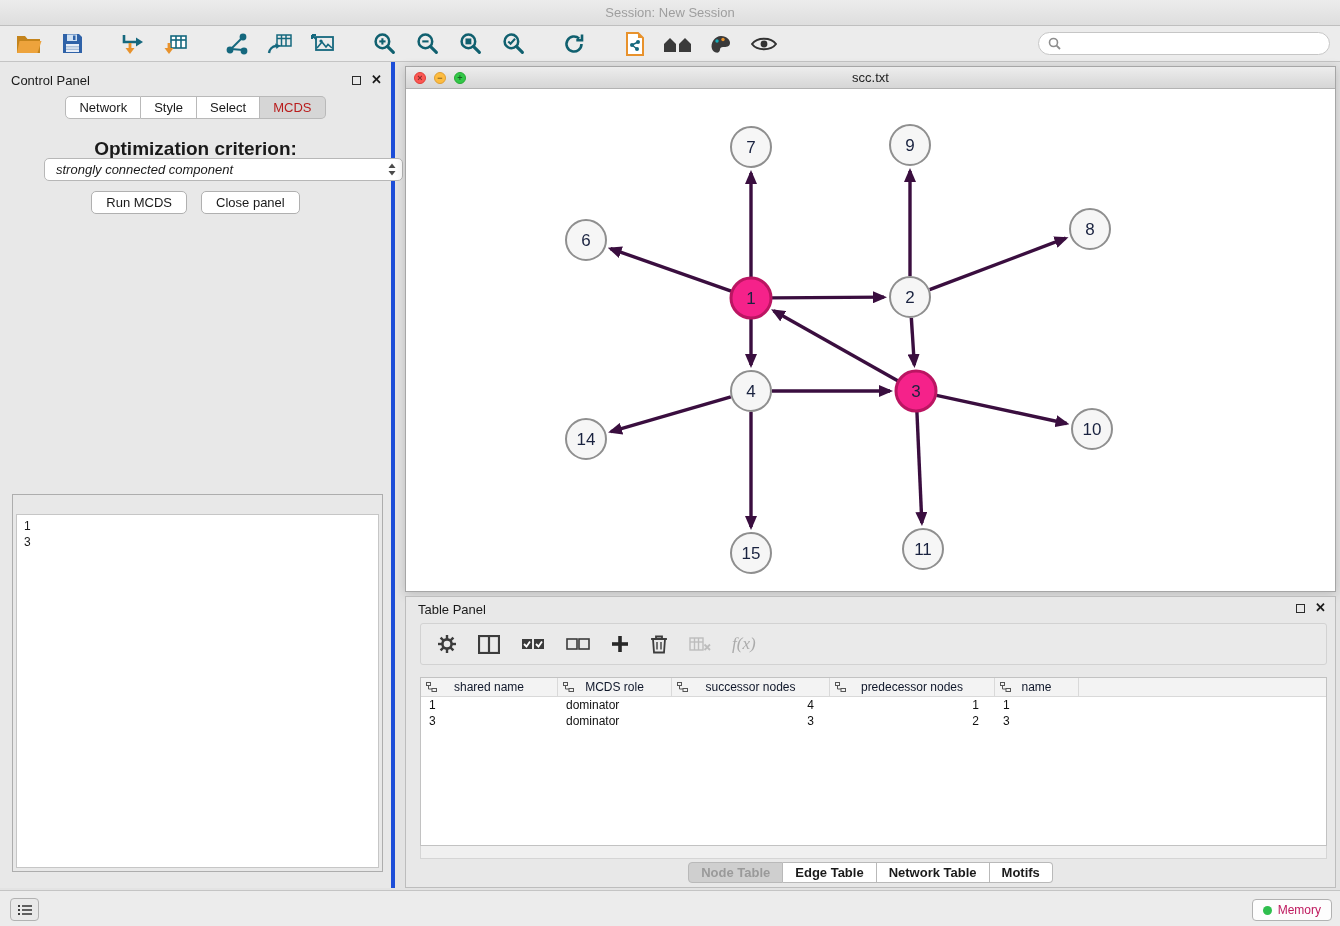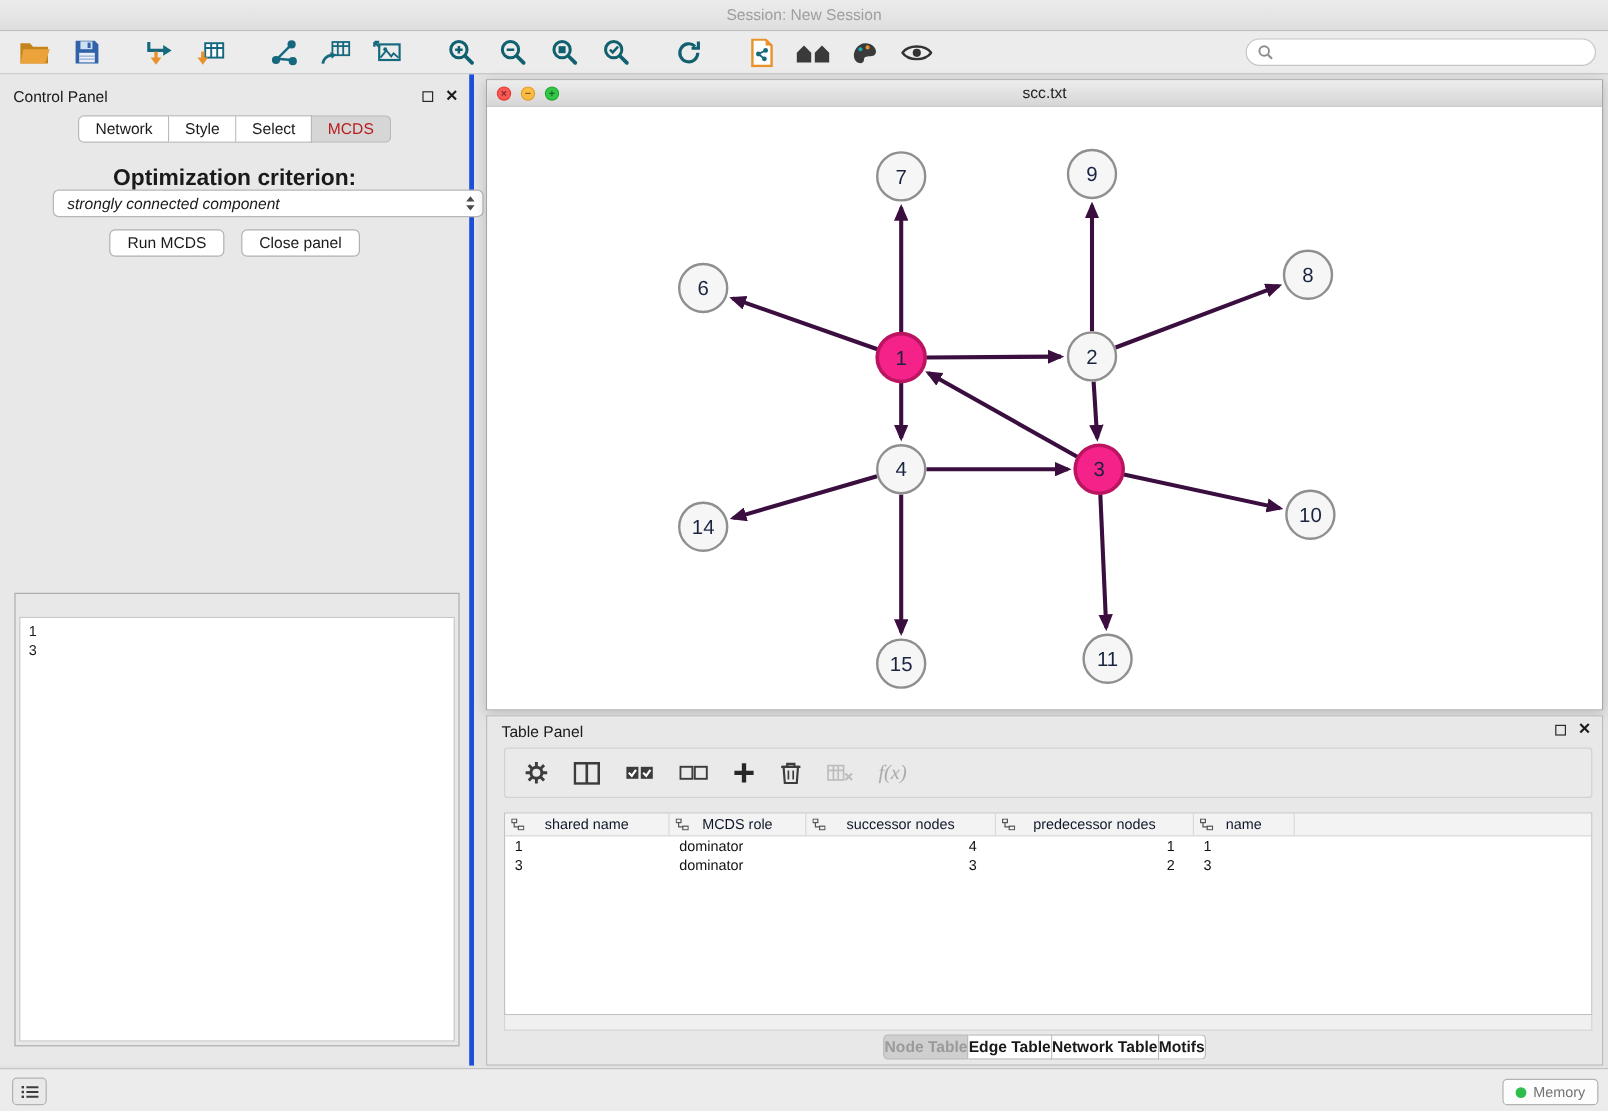--- a/index.html
+++ b/index.html
@@ -120,40 +120,40 @@
   .cell { font-size:12px; height:16px; line-height:16px; flex:none; overflow:hidden; white-space:nowrap; color:#111; }
   .cell.left  { text-align:left;  padding-left:8px; }
   .cell.right { text-align:right; padding-right:16px; }
   .hscroll {
     position:absolute; top:249px; left:14px; right:8px; height:13px;
     background:#f0f0f0; border:1px solid #d5d5d5; border-top:none;
   }
   .tp-tabs { position:absolute; bottom:4px; left:0; right:0; display:flex; justify-content:center; }
   .ttab {
     background:#fff; border:1px solid #b9b9b9; border-left:none;
-    padding:2px 0; font-size:13px; font-weight:bold;
+    padding:2px 12px; font-size:13px; font-weight:bold;
   }
   .ttab:first-child { border-left:1px solid #b9b9b9; border-top-left-radius:4px; border-bottom-left-radius:4px; }
   .ttab:last-child { border-top-right-radius:4px; border-bottom-right-radius:4px; }
   .ttab.active { background:#cfcfcf; color:#9a9a9a; }
 
   
   .statusbar {
     position:absolute; left:0; top:890px; width:1340px; height:36px;
     background:#ececec; border-top:1px solid #c4c4c4;
   }
   .list-btn {
     position:absolute; left:10px; top:7px; width:29px; height:23px;
     border:1px solid #b2b2b2; border-radius:4px; background:#e9e9e9;
     display:flex; align-items:center; justify-content:center;
   }
   .memory-btn {
     position:absolute; right:8px; top:8px; height:22px;
     border:1px solid #b2b2b2; border-radius:4px; background:#fdfdfd;
-    display:flex; align-items:center; gap:6px; padding:0 10px; font-size:12px; color:#737373;
+    display:flex; align-items:center; gap:6px; padding:0 10px; font-size:12px; color:#be185d;
   }
   .mem-dot { width:9px; height:9px; border-radius:50%; background:#2fbe4e; display:inline-block; }
 </style>
 </head>
 <body>
 
 <div class="titlebar">
   <span>Session: New Session</span>
 </div>
 

